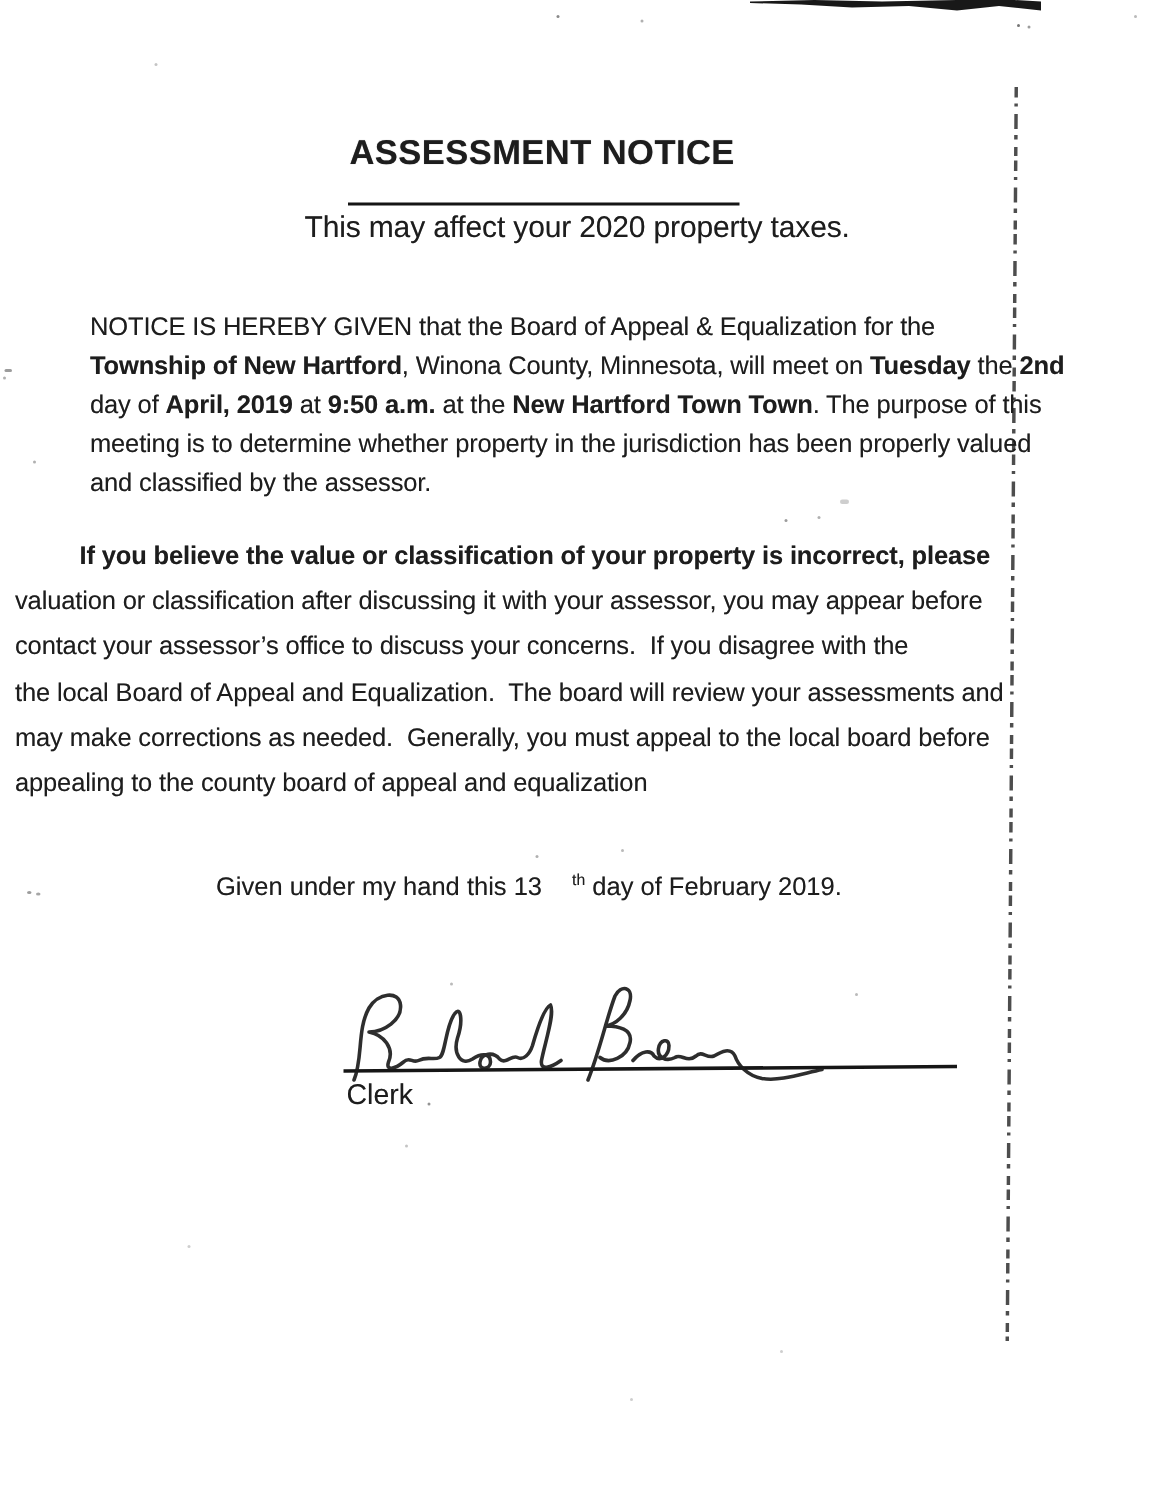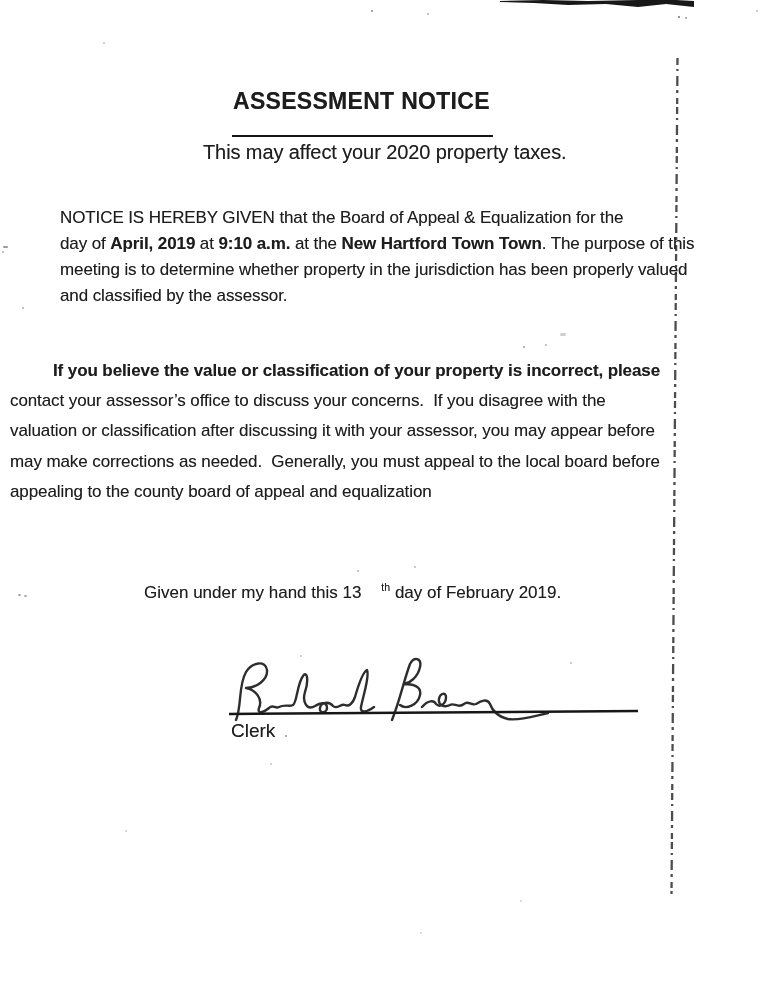--- a/index.html
+++ b/index.html
@@ -35,29 +35,31 @@
 <svg class="abs" style="left:664px;top:58px;" width="20" height="836" viewBox="0 0 20 836">
   <line x1="13.5" y1="0" x2="7.5" y2="836" stroke="#2e2e2e" stroke-width="2.3" stroke-dasharray="7 4 2 5 10 4 3 5 6 3" opacity="0.85"></line>
 </svg>
 
 <div class="abs" id="doc-title">ASSESSMENT NOTICE</div>
 
 <div class="abs body-text" id="doc-subtitle">This may affect your 2020 property taxes.</div>
 
 <div class="abs body-text" id="paragraph-1">
     <div class="line"><span>NOTICE IS HEREBY GIVEN that the Board of Appeal &amp; Equalization for the</span></div>
-    <div class="line"><span>day of </span><span class="b">April, 2019</span><span> at </span><span class="b">9:10 a.m.</span><span> at the </span><span class="b">New Hartford Town Town</span><span>. The purpose of this</span></div>
+    <div class="line"><span class="b">Township of New Hartford</span><span>, Winona County, Minnesota, will meet on </span><span class="b">Tuesday</span><span> the </span><span class="b">2nd</span></div>
+    <div class="line"><span>day of </span><span class="b">April, 2019</span><span> at </span><span class="b">9:50 a.m.</span><span> at the </span><span class="b">New Hartford Town Town</span><span>. The purpose of this</span></div>
     <div class="line"><span>meeting is to determine whether property in the jurisdiction has been properly valued</span></div>
     <div class="line"><span>and classified by the assessor.</span></div>
   </div>
 
 <div class="abs body-text" id="paragraph-2">
     <div class="line"><span>If you believe the value or classification of your property is incorrect, please</span></div>
+    <div class="line"><span>valuation or classification after discussing it with your assessor, you may appear before</span></div>
     <div class="line"><span>contact your assessor’s office to discuss your concerns.  If you disagree with the</span></div>
-    <div class="line"><span>valuation or classification after discussing it with your assessor, you may appear before</span></div>
+    <div class="line"><span>the local Board of Appeal and Equalization.  The board will review your assessments and</span></div>
     <div class="line"><span>may make corrections as needed.  Generally, you must appeal to the local board before</span></div>
     <div class="line"><span>appealing to the county board of appeal and equalization</span></div>
   </div>
 
 <div class="abs body-text line" id="given-line"><span>Given under my hand this 13</span><span class="sup">th</span><span> day of February 2019.</span></div>
 
 <svg class="abs" style="left:222px;top:652px;" width="436" height="78" viewBox="0 0 436 78">
 
   <line x1="7" y1="62" x2="416" y2="59" stroke="#161616" stroke-width="2.4"></line>
 

